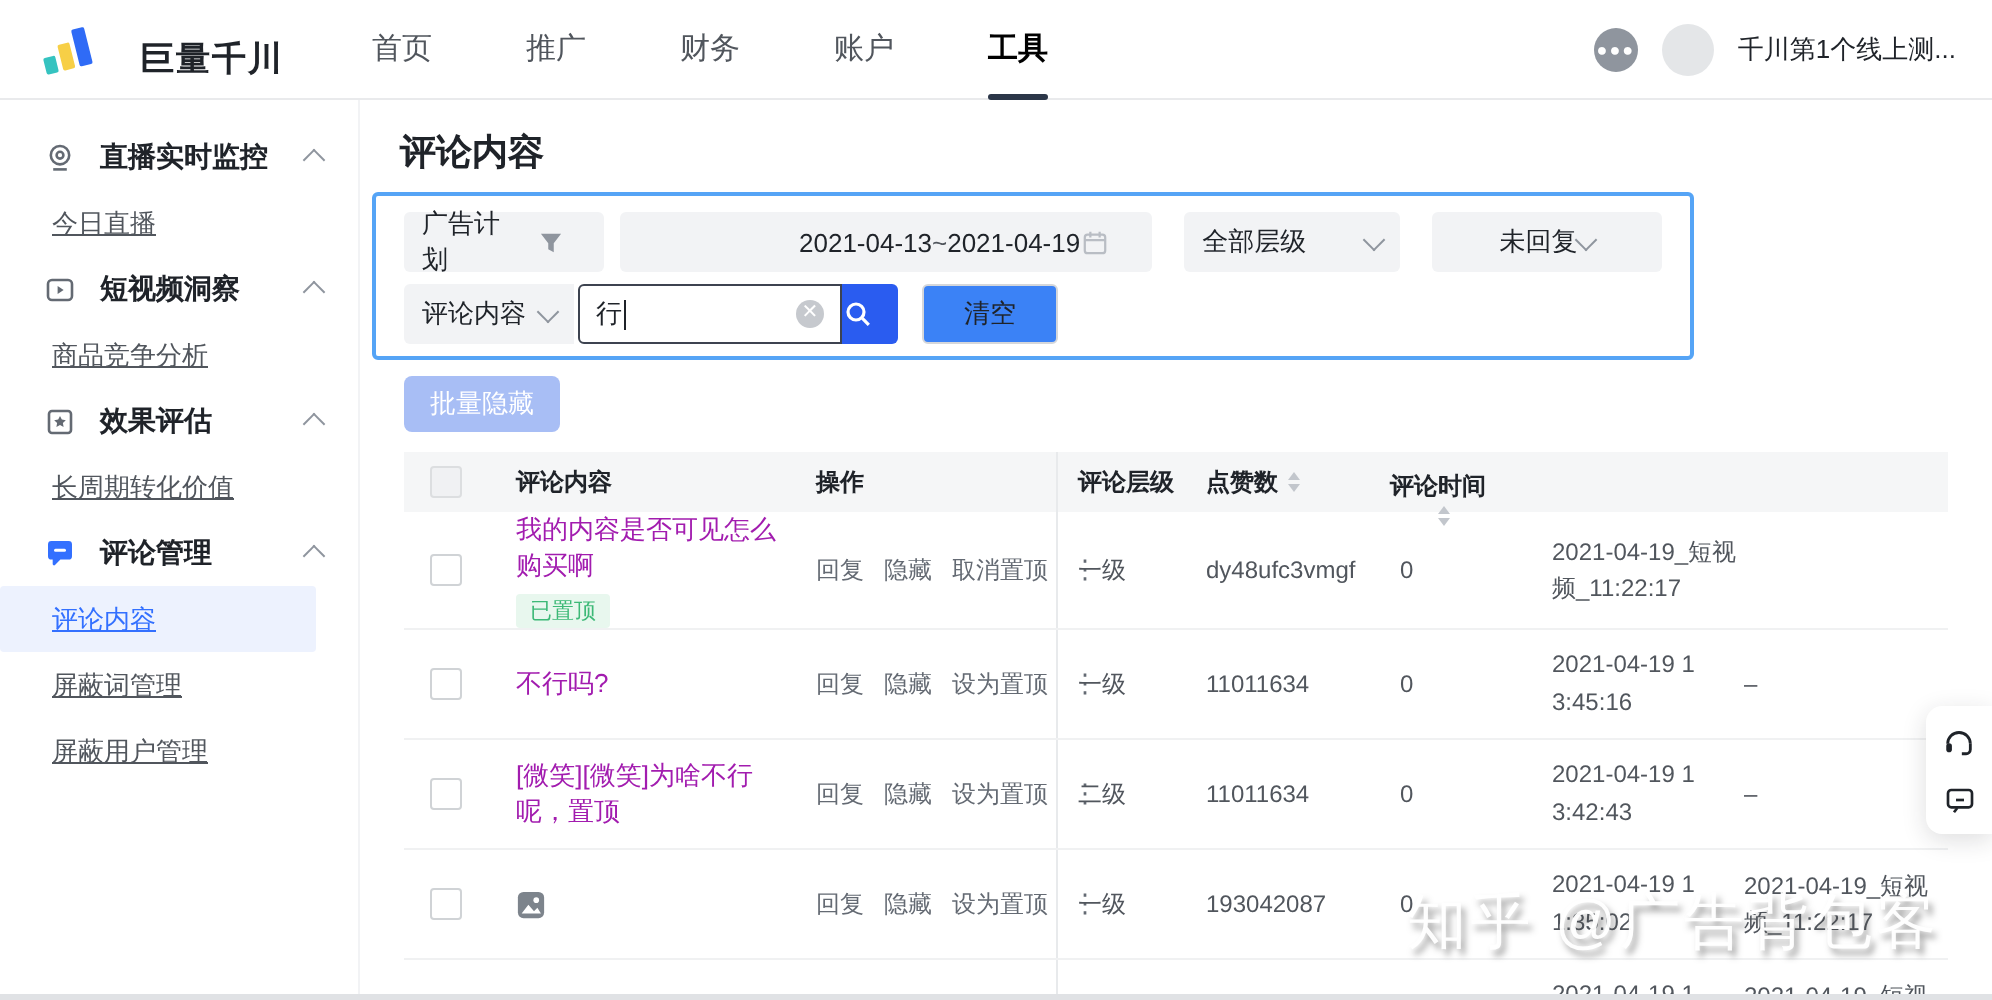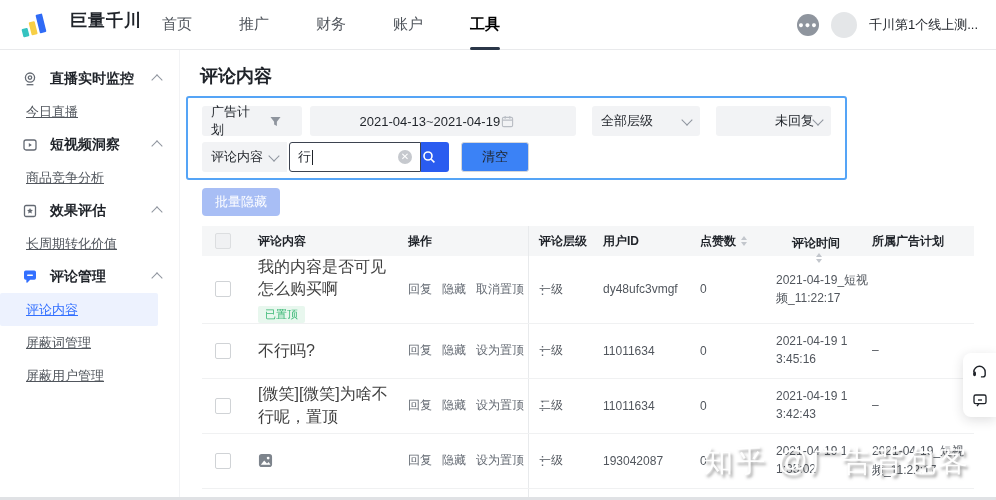--- a/index.html
+++ b/index.html
@@ -2,23 +2,23 @@
 <html><head>
 <meta charset="utf-8">
 <style>
   html,body{margin:0;padding:0;}
   body{
     width:996px;height:500px;position:relative;overflow:hidden;background:#fff;
     font-family:"Liberation Sans","DejaVu Sans",sans-serif;color:#1f2329;
   }
   
   .topbar{height:50px;display:flex;align-items:center;border-bottom:1px solid #e9eaec;box-sizing:border-box;background:#fff;}
-  .logo{display:flex;align-items:flex-start;margin-left:18px;gap:6px;}
+  .logo{display:flex;align-items:flex-end;margin-left:18px;gap:6px;}
   .logo-text{font-size:17px;font-weight:700;letter-spacing:1px;color:#1f2329;}
-  .nav{display:flex;margin-left:20px;height:50px;}
+  .nav{display:flex;margin-left:44px;height:50px;}
   .nav-item{position:relative;display:flex;align-items:center;margin-right:47px;font-size:15px;color:#51565d;cursor:pointer;}
   .nav-item.active{color:#000000;font-weight:700;}
   .nav-item.active::after{content:"";position:absolute;left:0;right:0;bottom:0;height:3px;background:#2b3648;border-radius:2px;}
   .topbar-right{margin-left:auto;display:flex;align-items:center;margin-right:18px;gap:12px;}
   .ellipsis-circle{width:22px;height:22px;border-radius:50%;background:#8f959e;color:#fff;display:flex;align-items:center;justify-content:center;font-size:9px;letter-spacing:1px;cursor:pointer;}
   .avatar{width:26px;height:26px;border-radius:50%;background:#e4e6e8;}
   .account-name{font-size:13px;color:#1f2329;max-width:110px;white-space:nowrap;overflow:hidden;}
   
   .layout{display:flex;height:450px;}
   .sidebar{flex:0 0 180px;width:180px;box-sizing:border-box;padding-top:12px;border-right:1px solid #f2f3f5;background:#fff;}
@@ -31,23 +31,23 @@
   .side-sub{height:33px;display:flex;align-items:center;padding-left:26px;font-size:13px;color:#51565d;cursor:pointer;text-decoration:underline;}
   .side-sub.active{color:#3370ff;background:#edf2fe;margin-right:21px;border-radius:2px;}
   
   .main{flex:1;position:relative;box-sizing:border-box;padding:10px 0 0 6px;background:#fff;}
   .page-title{font-size:18px;font-weight:700;margin:4px 0 8px 14px;color:#1f2329;}
   .filter-panel{border:2px solid #55a4f6;border-radius:3px;width:661px;box-sizing:border-box;padding:8px 14px 6px 14px;background:#fff;}
   .f-row{display:flex;align-items:center;gap:16px;}
   .f-row + .f-row{margin-top:6px;}
   .chip{height:30px;background:#f2f3f5;border-radius:3px;display:flex;align-items:center;padding:0 9px;font-size:13px;color:#1f2329;box-sizing:border-box;cursor:pointer;}
   .chip .lbl{margin-right:7px;}
-  .date-chip{width:268px;margin-left:-8px;justify-content:center;padding:0 10px;}
+  .date-chip{width:268px;margin-left:-8px;justify-content:flex-end;padding:0 10px;}
   .sel-level{width:108px;justify-content:space-between;}
-  .sel-reply{width:116px;justify-content:flex-end;}
+  .sel-reply{width:116px;justify-content:center;}
   .search-combo{display:flex;align-items:center;gap:2px;}
   .search-input{width:132px;height:30px;box-sizing:border-box;border:1px solid #3d4350;border-radius:3px 0 0 3px;background:#fff;display:flex;align-items:center;padding:0 8px;font-size:13px;cursor:text;}
   .text-caret{width:1px;height:15px;background:#1f2329;margin-left:1px;}
   .clear-circle{margin-left:auto;width:14px;height:14px;border-radius:50%;background:#c6c9ce;color:#fff;font-size:10px;line-height:14px;text-align:center;cursor:pointer;}
   .search-btn{width:28px;height:30px;background:#2a5cf0;border:none;border-radius:0 3px 3px 0;display:flex;align-items:center;justify-content:center;cursor:pointer;margin-left:-2px;}
   .clear-btn{height:30px;width:68px;box-sizing:border-box;border:1px solid #d5d7da;border-radius:3px;background:#3b82f6;font-size:13px;color:#1f2329;display:flex;align-items:center;justify-content:center;cursor:pointer;margin-left:-4px;}
   .batch-btn{margin:8px 0 0 16px;height:28px;padding:0 13px;background:#a8bef5;color:#fff;font-size:13px;border:none;border-radius:4px;cursor:not-allowed;}
   
   .table-wrap{margin:10px 0 0 16px;width:772px;font-size:12px;}
   .t-head{display:flex;align-items:stretch;background:#f5f6f7;height:30px;color:#1f2329;font-weight:600;}
@@ -57,21 +57,21 @@
   .c-check{width:42px;justify-content:center;}
   .c-content{width:154px;padding-left:14px;}
   .c-ops{width:130px;padding-left:10px;gap:10px;color:#646a73;}
   .c-level{width:65px;padding-left:10px;border-left:1px solid #e8eaec;color:#51565d;}
   .c-user{width:97px;padding-left:10px;color:#51565d;word-break:break-all;}
   .c-likes{width:76px;padding-left:10px;color:#51565d;}
   .c-time{width:96px;padding:8px 6px 8px 10px;color:#51565d;line-height:1.55;word-break:break-all;flex-direction:column;}
   .c-plan{width:112px;padding:8px 4px 8px 10px;color:#51565d;line-height:1.55;word-break:break-all;}
   .cb{width:14px;height:14px;border:1px solid #d0d3d6;border-radius:2px;background:#fff;cursor:pointer;}
   .t-head .cb{background:#f0f1f3;border-color:#dcdee0;}
-  .comment-text{font-size:16px;color:#404040;line-height:1.4;}
+  .comment-text{font-size:13px;color:#a21caf;line-height:1.4;}
   .pin-tag{display:inline-block;margin-top:5px;font-size:11px;color:#3db977;background:#e8f7ee;padding:1px 7px;border-radius:2px;}
   .op{cursor:pointer;white-space:nowrap;}
   .more-dots{cursor:pointer;font-size:13px;color:#646a73;margin-left:2px;}
   .sort{display:inline-flex;flex-direction:column;margin-left:5px;gap:2px;cursor:pointer;}
   .tri{width:0;height:0;border-left:3.5px solid transparent;border-right:3.5px solid transparent;}
   .tri.up{border-bottom:4px solid #c2c6cc;}
   .tri.down{border-top:4px solid #c2c6cc;}
   
   .float-panel{position:absolute;right:0;top:353px;width:33px;padding:9px 0;background:#fff;border-radius:8px 0 0 8px;
     box-shadow:0 3px 12px rgba(31,35,41,.15);display:flex;flex-direction:column;align-items:center;gap:13px;z-index:40;}
@@ -254,40 +254,34 @@
           </div>
         <div class="cell c-content">
             <span>评论内容</span>
           </div>
         <div class="cell c-ops" style="color:#1f2329;">
             <span>操作</span>
           </div>
         <div class="cell c-level" style="color:#1f2329;">
             <span>评论层级</span>
           </div>
-        <div class="cell c-user" style="color:#1f2329;">
-            <span>用户ID</span>
-          </div>
         <div class="cell c-likes" style="color:#1f2329;">
           <span>点赞数</span>
           <span class="sort">
               <i class="tri up"></i>
               <i class="tri down"></i>
             </span>
         </div>
         <div class="cell c-time" style="color:#1f2329;">
           <span>评论时间</span>
           <span class="sort">
               <i class="tri up"></i>
               <i class="tri down"></i>
             </span>
         </div>
-        <div class="cell c-plan" style="color:#1f2329;">
-            <span>所属广告计划</span>
-          </div>
       </div>
 
       <div class="t-row tall">
         <div class="cell c-check">
             <span class="cb"></span>
           </div>
         <div class="cell c-content">
           <div>
             <div class="comment-text">我的内容是否可见怎么购买啊</div>
             <span class="pin-tag">已置顶</span>

